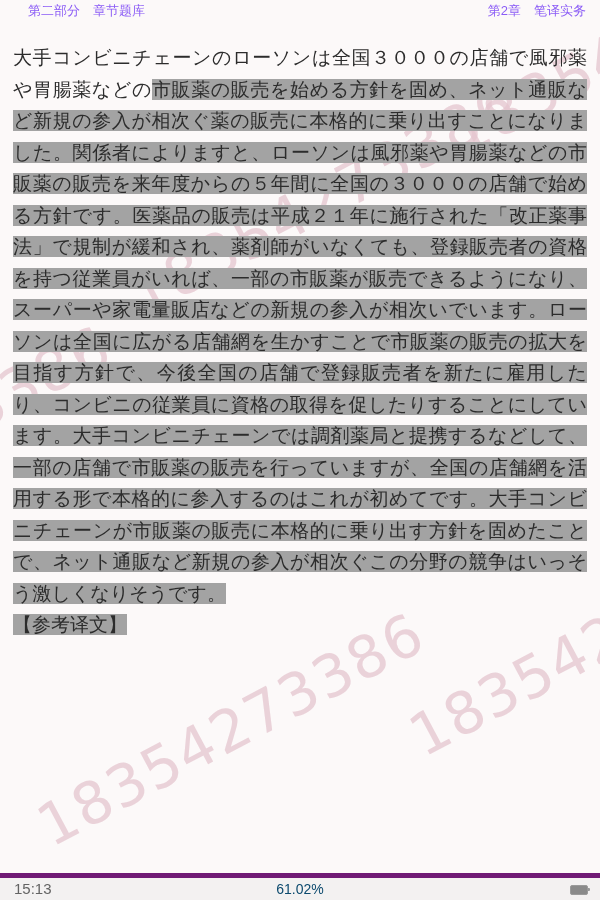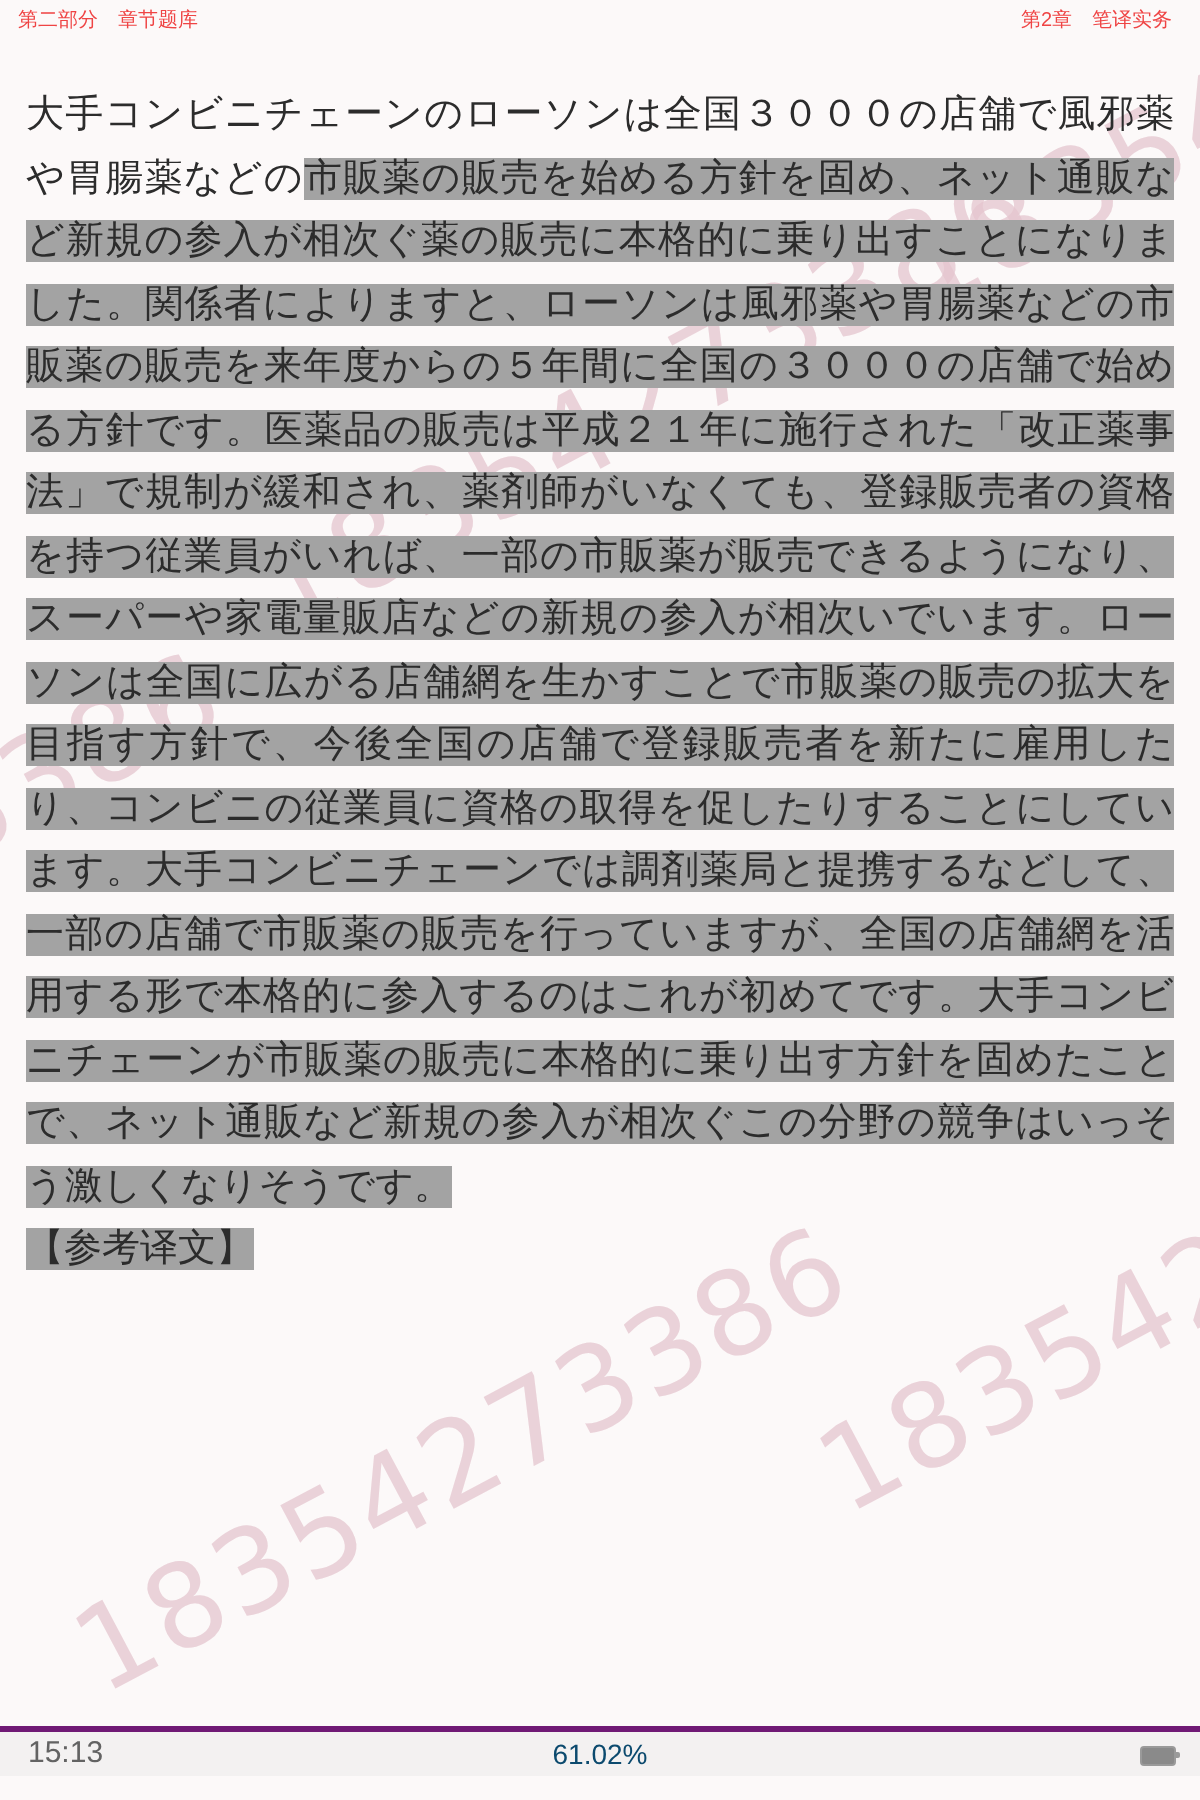--- a/index.html
+++ b/index.html
@@ -24,22 +24,22 @@
   }
   .wm.w1{left:150px;top:262px;transform:rotate(-28deg);}
   .wm.w2{left:-255px;top:505px;transform:rotate(-28deg);}
   .wm.w3{left:58px;top:792px;transform:rotate(-28deg);}
   .wm.w4{left:430px;top:702px;transform:rotate(-28deg);}
   .wm.w5{left:470px;top:102px;transform:rotate(-28deg);}
   
   .hdr{
     position:relative;z-index:1;
     display:flex;justify-content:space-between;
-    padding:3px 14px 0 9px;
-    font-size:10px;color:#ef4444;
+    padding:3px 14px 0 28px;
+    font-size:13px;color:#8b5cf6;
     line-height:16px;
   }
   
   .content{
     position:relative;z-index:1;
     padding:0 13px;
     color:#2c2c2c;
     font-size:19px;
     line-height:31.5px;
     text-align:justify;
@@ -48,23 +48,23 @@
   }
   .content p{margin:0;}
   .p1{margin-top:3px !important;}
   .sec-head{margin-top:9px !important;}
   .p2{margin-top:23px !important;}
   .ref{margin-top:0 !important;}
   .hl{background:#a3a3a3;}
   
   .sbar{
     position:absolute;z-index:2;
-    left:0;right:0;bottom:12px;height:22px;
+    left:0;right:0;bottom:0;height:22px;
     background:#f3f1f1;
-    border-top:3px solid #701a75;
+    border-top:5px solid #701a75;
     display:flex;align-items:center;
     font-size:15px;color:#636363;
   }
   .sbar .time{position:absolute;left:14px;top:2px;}
   .sbar .prog{position:absolute;left:0;right:0;text-align:center;top:3px;font-size:14px;color:#0c4a6e;}
   .battery{
     position:absolute;right:12px;top:7px;
     width:16px;height:8px;
     border:1px solid #9a9a9a;border-radius:2px;
     background:#8a8a8a;

